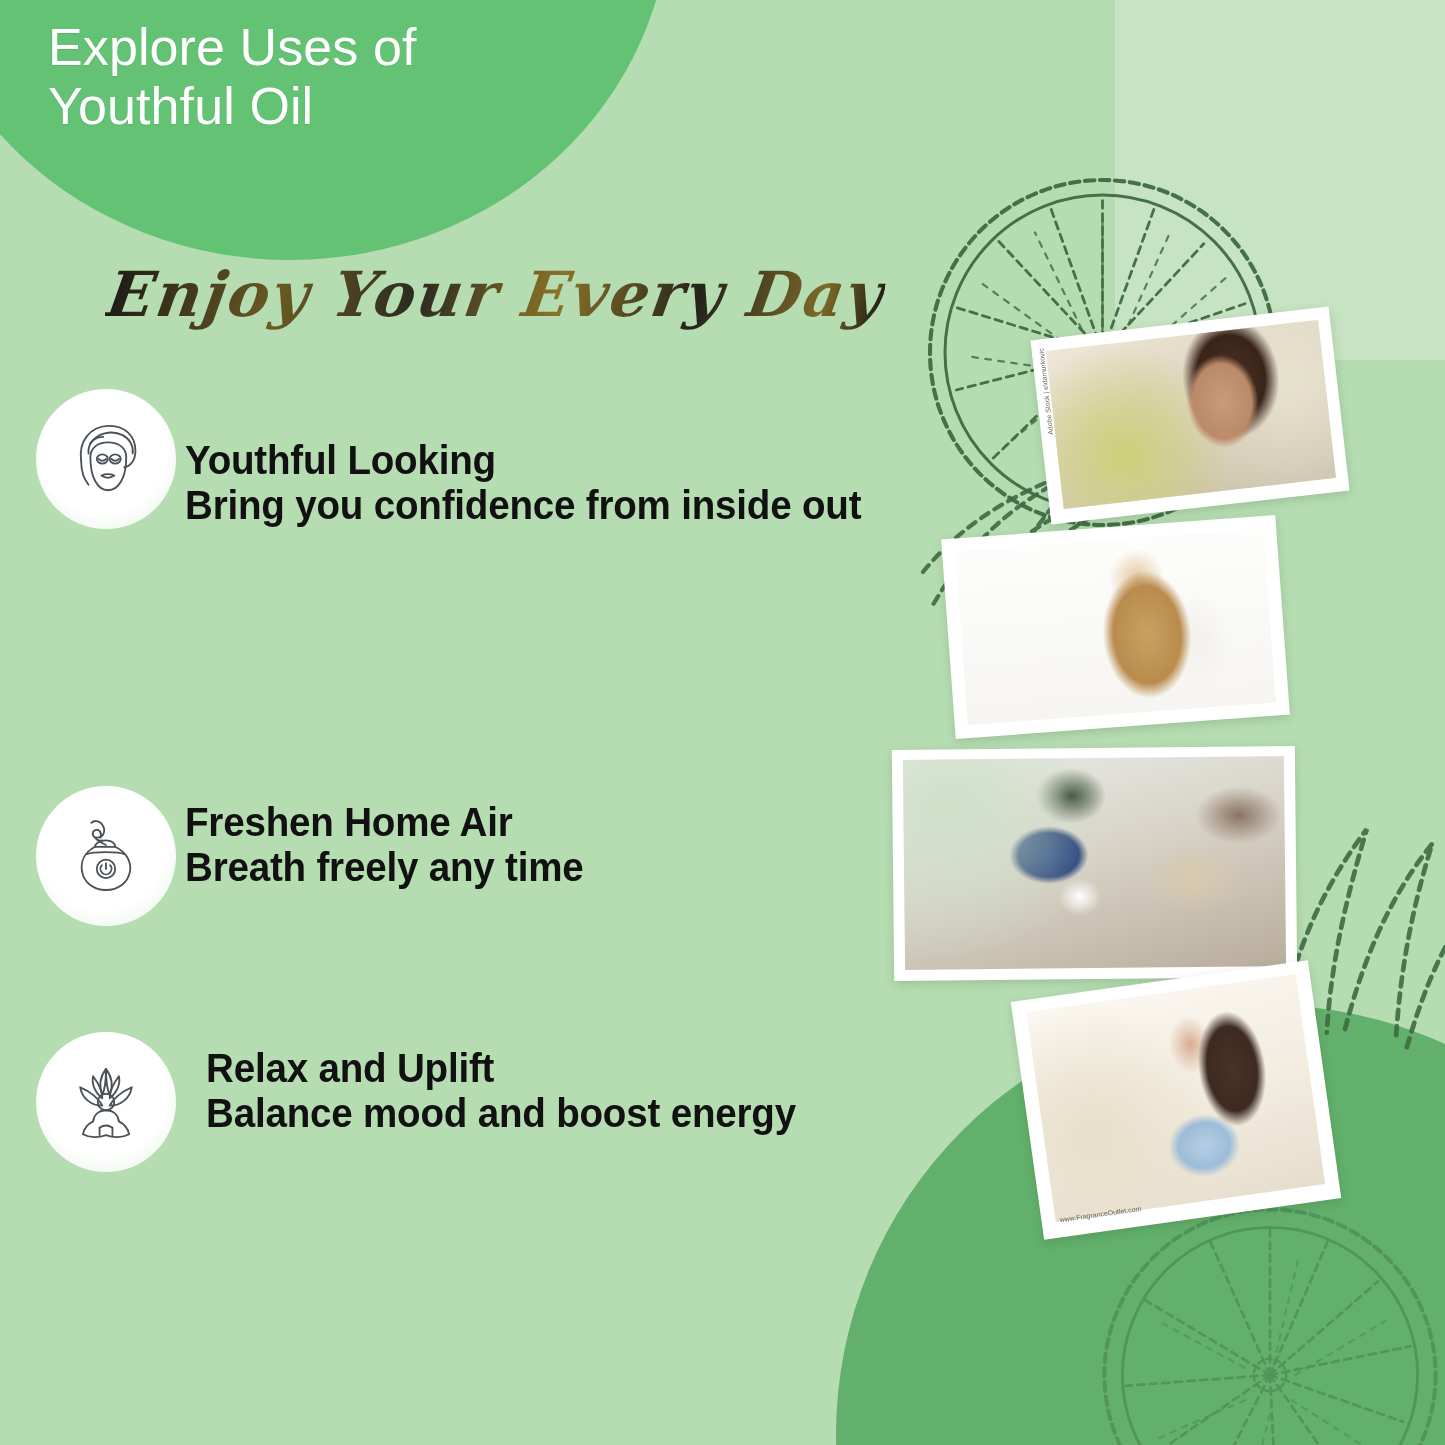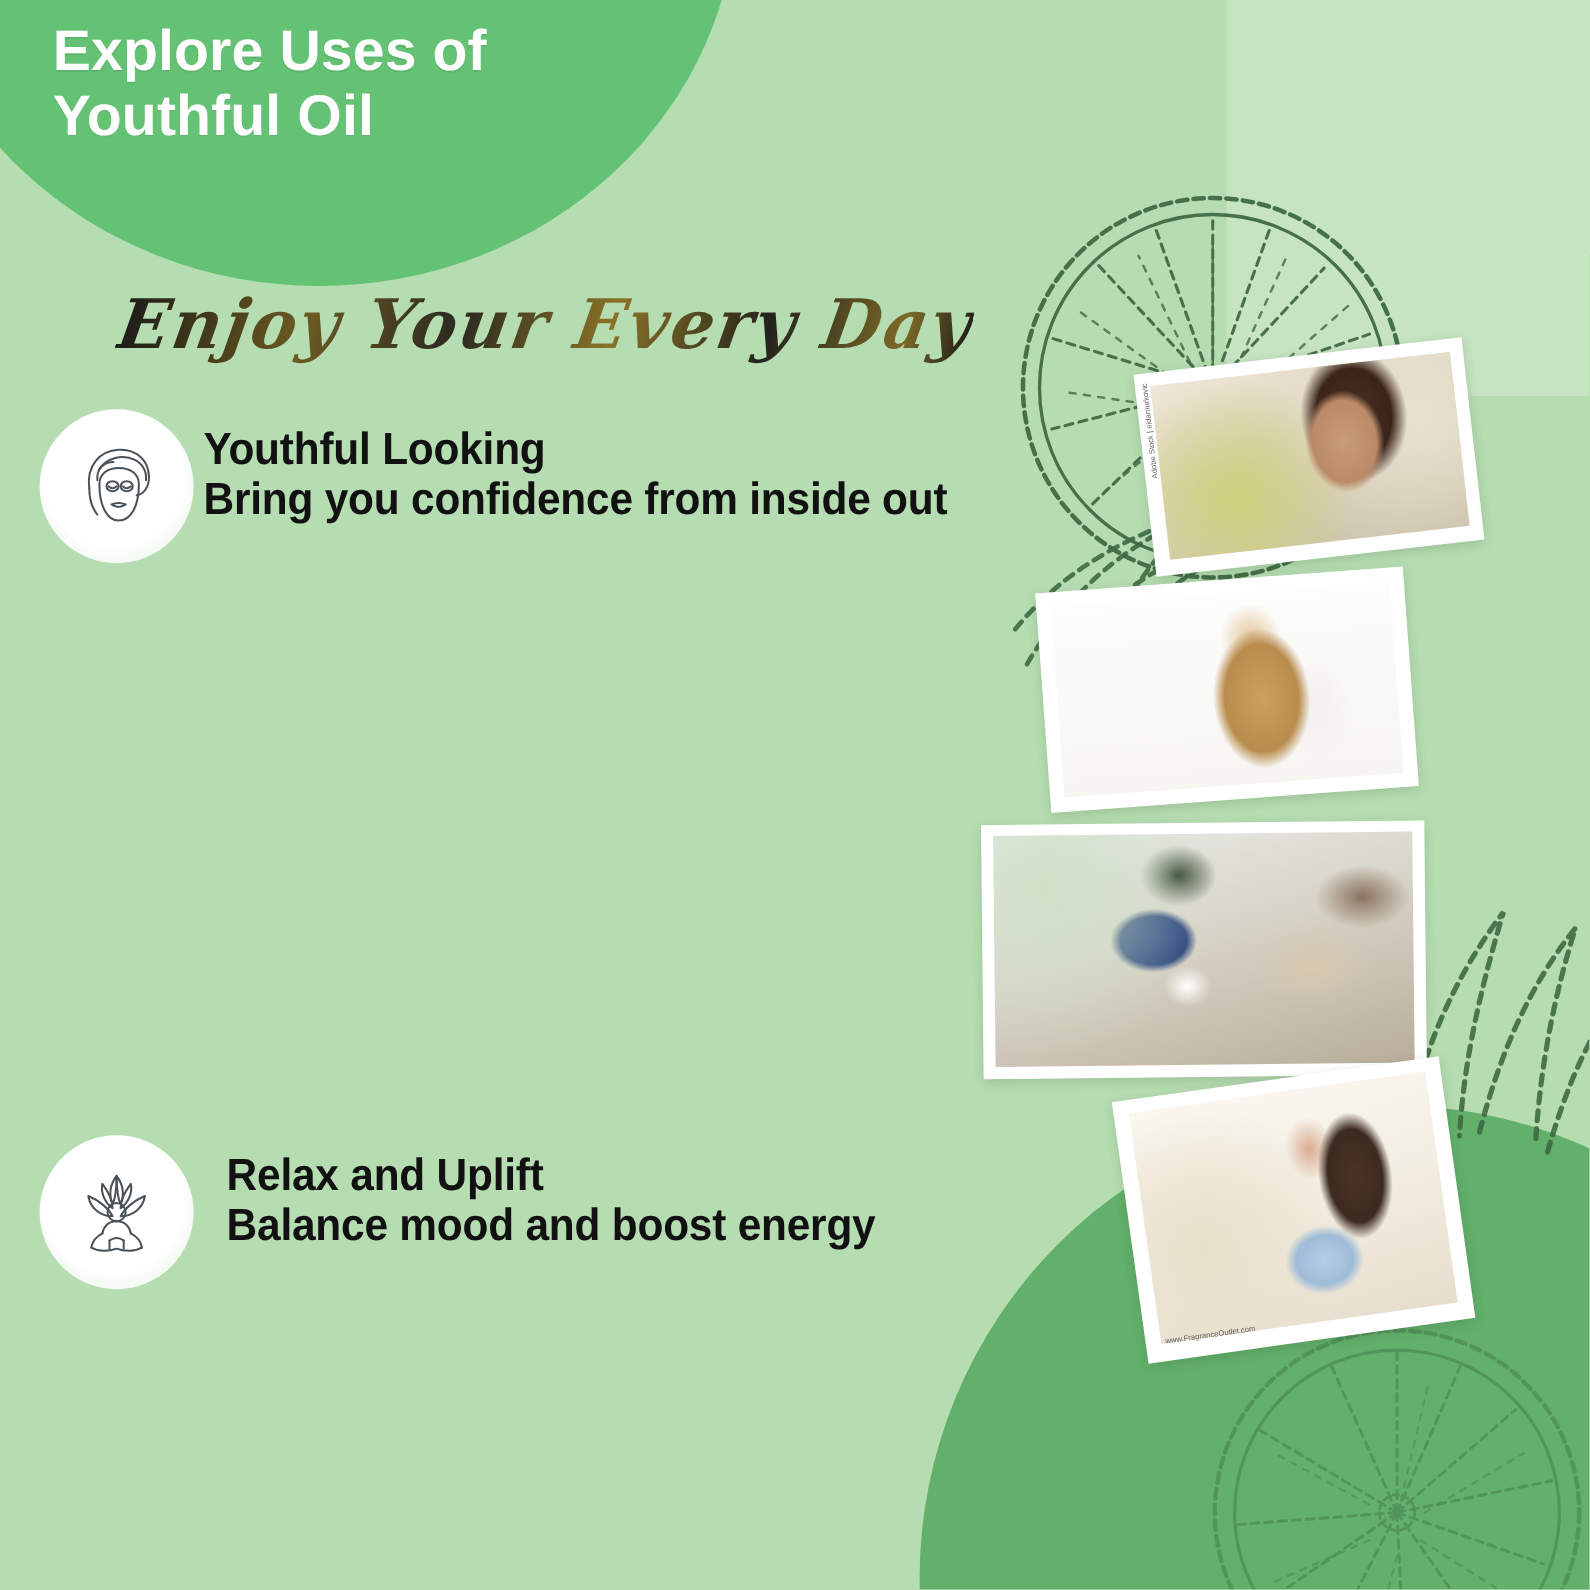--- a/index.html
+++ b/index.html
@@ -33,42 +33,42 @@
   .citrus svg{display:block;}
   .citrus-top{left:915px;top:165px;width:375px;height:375px;}
   .citrus-bottom{left:1090px;top:1195px;width:360px;height:360px;}
   .leafdeco{position:absolute;}
   .leaf-left{left:905px;top:395px;width:220px;height:230px;opacity:.9;}
   .leaf-right{left:1265px;top:790px;width:200px;height:260px;opacity:.9;}
 
   
   .header-title{
     position:absolute;left:48px;top:18px;width:620px;
-    color:#ffffff;font-weight:bold;font-size:52px;line-height:1.14;
+    color:#ffffff;font-weight:normal;font-size:52px;line-height:1.14;
     letter-spacing:.1px;
     font-family:"Liberation Sans", sans-serif;
     text-shadow:0 1px 1px rgba(0,0,0,.07);
   }
 
   
   .script{
     position:absolute;left:108px;top:258px;
     font-family:"DejaVu Serif", serif;
     font-style:italic;font-weight:bold;
     font-size:62px;letter-spacing:2px;
     background:linear-gradient(95deg,#1b1b17 0%,#6b5a22 22%,#2b2a22 40%,#8a7326 58%,#23231c 76%,#7d6a28 92%,#1d1c17 100%);
     -webkit-background-clip:text;background-clip:text;
     color:transparent;-webkit-text-fill-color:transparent;
     transform:skewX(-9deg);
     white-space:nowrap;
   }
 
   
   .feature{position:absolute;left:36px;display:flex;align-items:flex-start;}
-  .f0{top:372px;} .f1{top:572px;} .f2{top:786px;} .f3{top:1032px;gap:21px;}
+  .f0{top:389px;align-items:flex-end;} .f1{top:572px;} .f2{top:786px;} .f3{top:1032px;gap:21px;}
 
   .icon-circle{
     width:140px;height:140px;border-radius:50%;
     background:radial-gradient(circle at 48% 44%, #ffffff 58%, #f3faf2 74%, rgba(246,252,245,.55) 88%, rgba(246,252,245,0) 100%);
     display:flex;align-items:center;justify-content:center;flex:none;
   }
   .icon-circle svg{display:block;}
   .feature-text{margin-left:9px;padding-top:14px;}
   .f-title,.f-sub{
     color:#111111;font-weight:bold;
@@ -283,20 +283,41 @@
         </g>
       </svg>
     </div>
     <div class="feature-text">
       <div class="f-title">Youthful Looking</div>
       <div class="f-sub">Bring you confidence from inside out</div>
     </div>
   </div>
 
 
+  <div class="feature f2">
+    <div class="icon-circle">
+      <svg viewBox="0 0 100 100" width="92" height="92">
+        <g stroke="#4a5157" fill="none" stroke-width="2" stroke-linecap="round" stroke-linejoin="round">
+          <path d="M44 30 C46 24 42 20 38 22 C34 24 35 30 40 30 C48 30 50 22 46 16 C43 11 37 11 34 14"></path>
+          <path d="M38 30 C40 33 43 34 46 33"></path>
+          <path d="M42 34 l8 4"></path>
+          <path d="M38 40 C38 36 44 33 50 33 C56 33 60 36 60 40"></path>
+          <path d="M38 40 C27 46 22 56 24 67 C26 79 37 87 50 87 C63 87 74 79 76 67 C78 56 72 46 60 40 Z"></path>
+          <path d="M29 48 C36 45 64 45 70 48"></path>
+          <circle cx="50" cy="64" r="10"></circle>
+          <path d="M50 58 l0 6"></path>
+          <path d="M45.5 60 a6 6 0 1 0 9 0"></path>
+        </g>
+      </svg>
+    </div>
+    <div class="feature-text">
+      <div class="f-title">Freshen Home Air</div>
+      <div class="f-sub">Breath freely any time</div>
+    </div>
+  </div>
 
   <div class="feature f3">
     <div class="icon-circle">
       <svg viewBox="0 0 100 100" width="92" height="92">
         <g stroke="#4a5157" fill="none" stroke-width="2" stroke-linecap="round" stroke-linejoin="round">
           <path d="M50 14 C56 22 58 32 54 42 C50 34 50 22 50 14 Z"></path>
           <path d="M50 14 C44 22 42 32 46 42 C50 34 50 22 50 14 Z"></path>
           <path d="M36 22 C42 30 46 38 46 46 C38 40 34 30 36 22 Z"></path>
           <path d="M64 22 C58 30 54 38 54 46 C62 40 66 30 64 22 Z"></path>
           <path d="M22 34 C32 38 42 46 46 54 C34 54 24 46 22 34 Z"></path>

